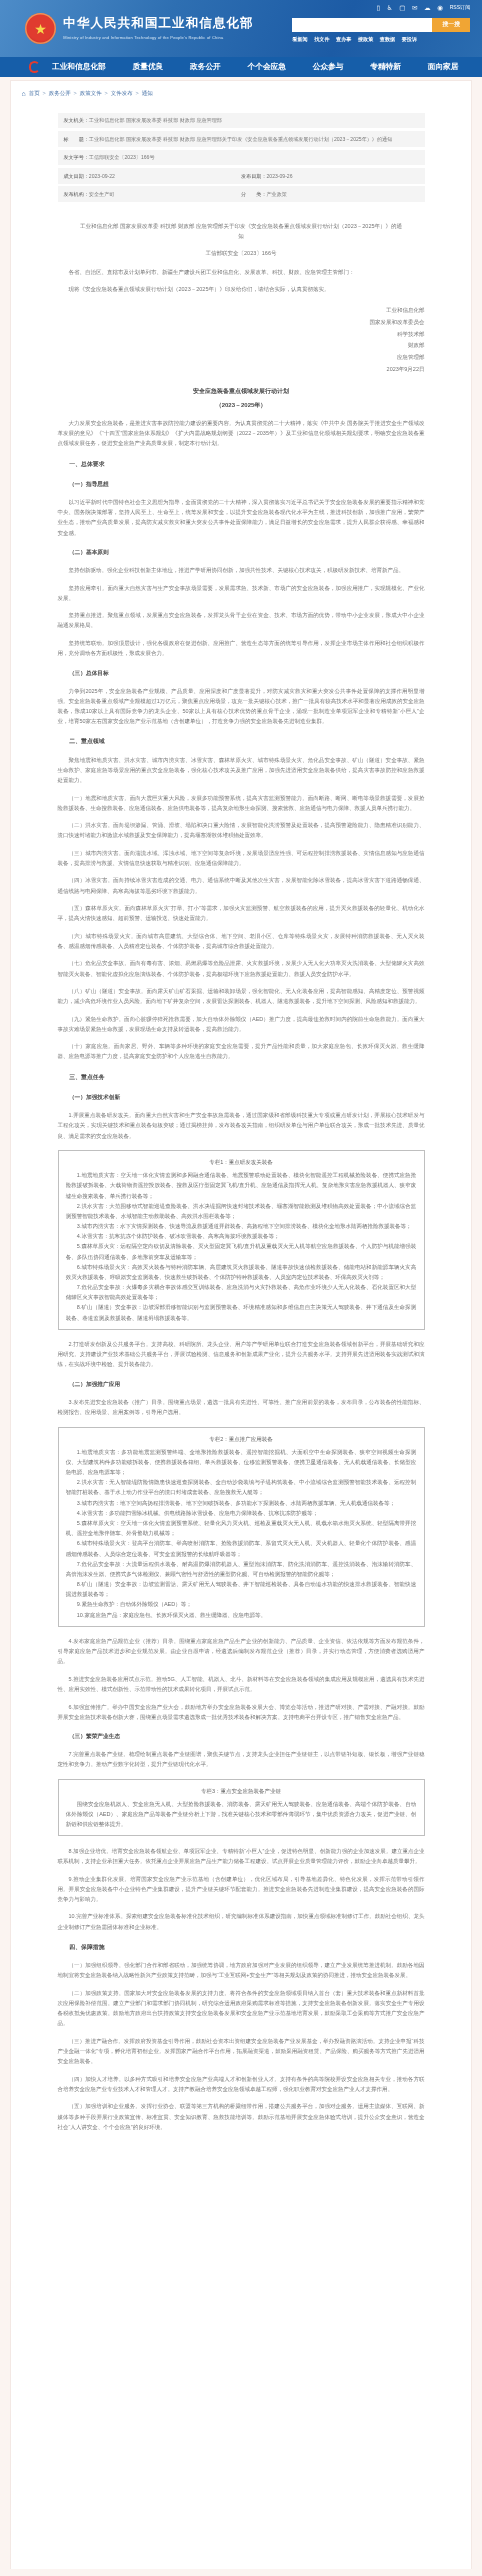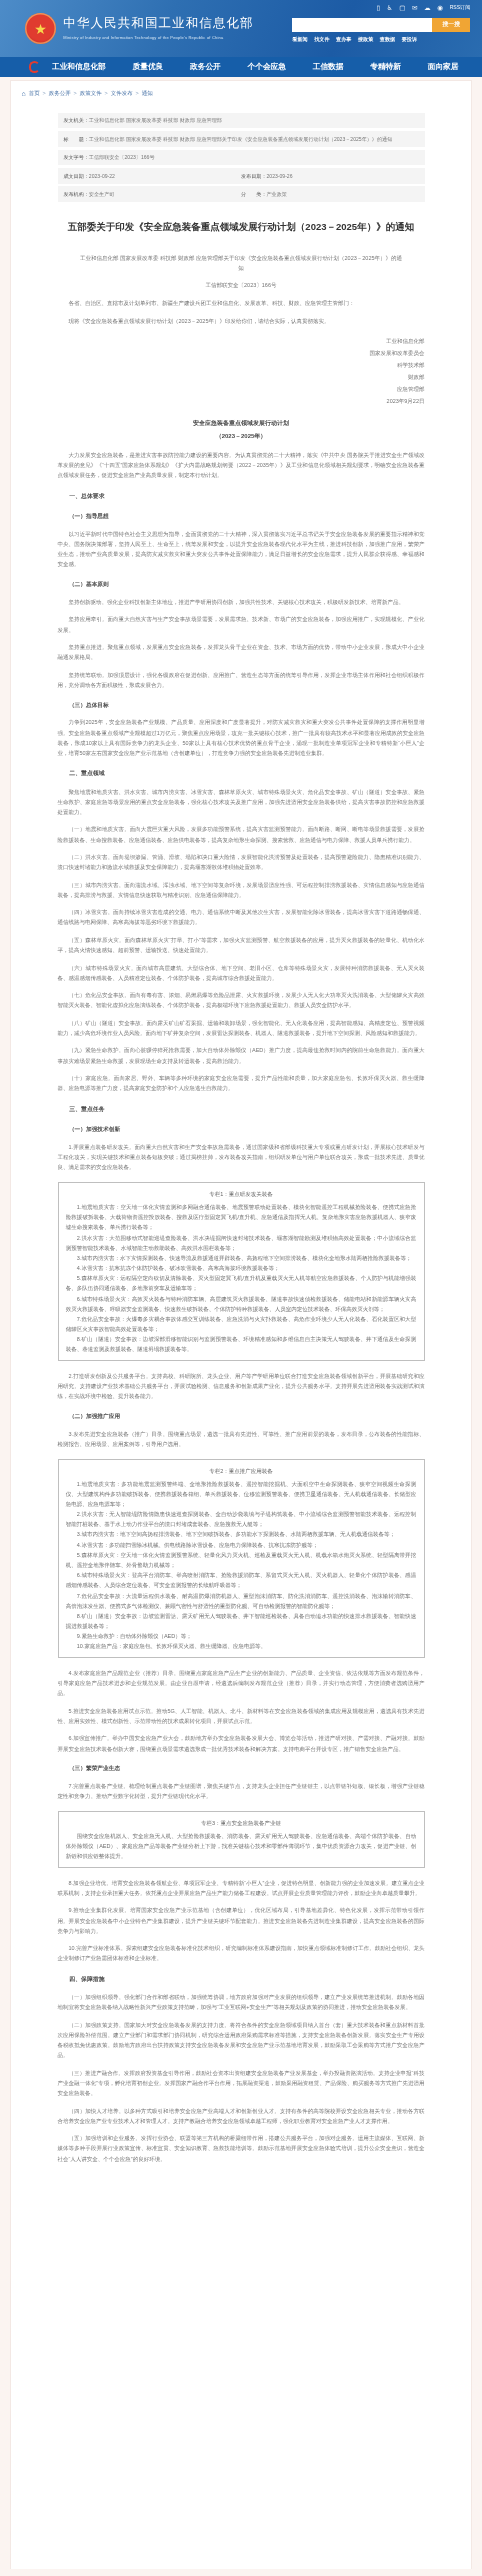--- a/index.html
+++ b/index.html
@@ -13,21 +13,21 @@
   .site-header{height:57px;position:relative;overflow:hidden;
     background:linear-gradient(115deg,#4d8cc8 0%,#2e6fb2 35%,#1c5ba5 70%,#2a6cb0 100%);}
   .header-icons-row{position:absolute;top:3.7px;right:11.7px;display:flex;align-items:center;gap:6.6px;}
   .h-icon{font-size:6.6px;color:#fff;opacity:.95;cursor:pointer;}
   .rss{font-size:5.1px;color:#fff;}
   .brand{position:absolute;left:25px;top:13.2px;display:flex;align-items:flex-start;gap:7.3px;}
   .emblem{width:31px;height:31px;border-radius:50%;flex:0 0 31px;
     background:radial-gradient(circle at 50% 42%,#e03b2f 58%,#b5271d 100%);
     display:flex;align-items:center;justify-content:center;color:#f7d94c;font-size:14px;
     box-shadow:inset 0 0 0 1.5px rgba(255,230,130,.5);}
-  .brand-cn{color:#fff;font-size:12.5px;font-weight:normal;letter-spacing:1.1px;margin-top:2.2px;}
+  .brand-cn{color:#fff;font-size:12.5px;font-weight:bold;letter-spacing:1.1px;margin-top:2.2px;}
   .brand-en{color:#d8e8f6;font-size:4px;margin-top:2.9px;letter-spacing:0.2px;}
   .search-area{position:absolute;right:11.7px;top:17.6px;width:178px;}
   .search-row{display:flex;height:14.7px;}
   .search-input{flex:1;border:none;background:#fff;height:14.7px;outline:none;font-size:5.9px;padding:0 4.4px;}
   .search-btn{width:38px;height:14.7px;border:none;background:#f0a534;color:#fff;font-size:5.9px;font-weight:bold;cursor:pointer;}
   .quick-links{display:flex;gap:6.6px;margin-top:3.7px;}
   .quick-link{color:#fff;font-size:5.1px;font-weight:bold;text-decoration:none;}
   
   .main-nav{height:20px;background:#165ea9;display:flex;align-items:center;padding-left:29px;}
   .nav-mark{width:7.3px;height:7.3px;border-radius:50%;border:2.2px solid #e23c30;border-right-color:transparent;margin-right:11.7px;}
@@ -103,21 +103,21 @@
     </div>
   </header>
 
   <nav class="main-nav">
     <span class="nav-mark"></span>
     <div class="nav-items">
         <a class="nav-item">工业和信息化部</a>
         <a class="nav-item">质量优良</a>
         <a class="nav-item">政务公开</a>
         <a class="nav-item">个个会应急</a>
-        <a class="nav-item">工信数据</a>
+        <a class="nav-item">公众参与</a>
         <a class="nav-item">专精特新</a>
         <a class="nav-item">面向家居</a>
       </div>
   </nav>
 
   <div class="content-card">
     <div class="breadcrumb">
       <span class="home-icon">⌂</span>
       <span style="display:flex;gap:2.9px;align-items:center;">
           <a class="bc-link">首页</a>
@@ -166,21 +166,20 @@
             <span class="meta-label">发布机构：</span>
             <span class="meta-value">安全生产司</span>
           </span>
           <span class="meta-cell half">
             <span class="meta-label">分　　类：</span>
             <span class="meta-value">产业政策</span>
           </span>
         </div>
       </div>
 
-    <h1 class="page-title">五部委关于印发《安全应急装备重点领域发展行动计划（2023－2025年）》的通知</h1>
 
     <div class="article-body">
         <div class="doc-title">工业和信息化部 国家发展改革委 科技部 财政部 应急管理部关于印发《安全应急装备重点领域发展行动计划（2023－2025年）》的通知</div>
         <div class="doc-number">工信部联安全〔2023〕166号</div>
         <div class="para">各省、自治区、直辖市及计划单列市、新疆生产建设兵团工业和信息化、发展改革、科技、财政、应急管理主管部门：</div>
         <div class="para">现将《安全应急装备重点领域发展行动计划（2023－2025年）》印发给你们，请结合实际，认真贯彻落实。</div>
         <div class="right-line sig-gap">工业和信息化部</div>
         <div class="right-line">国家发展和改革委员会</div>
         <div class="right-line">科学技术部</div>
         <div class="right-line">财政部</div>

